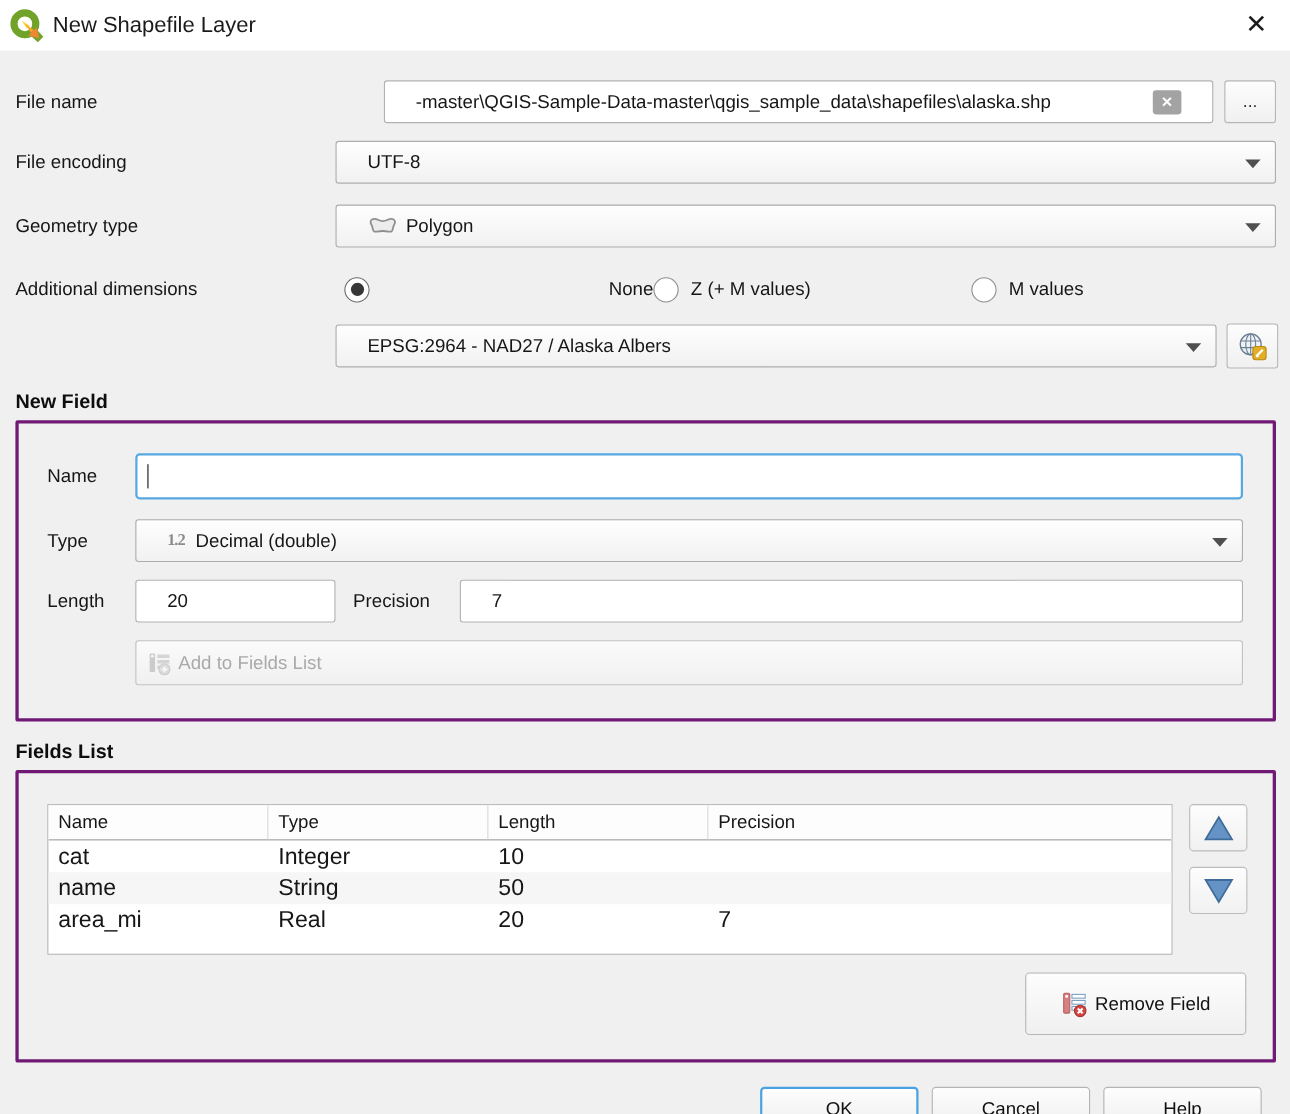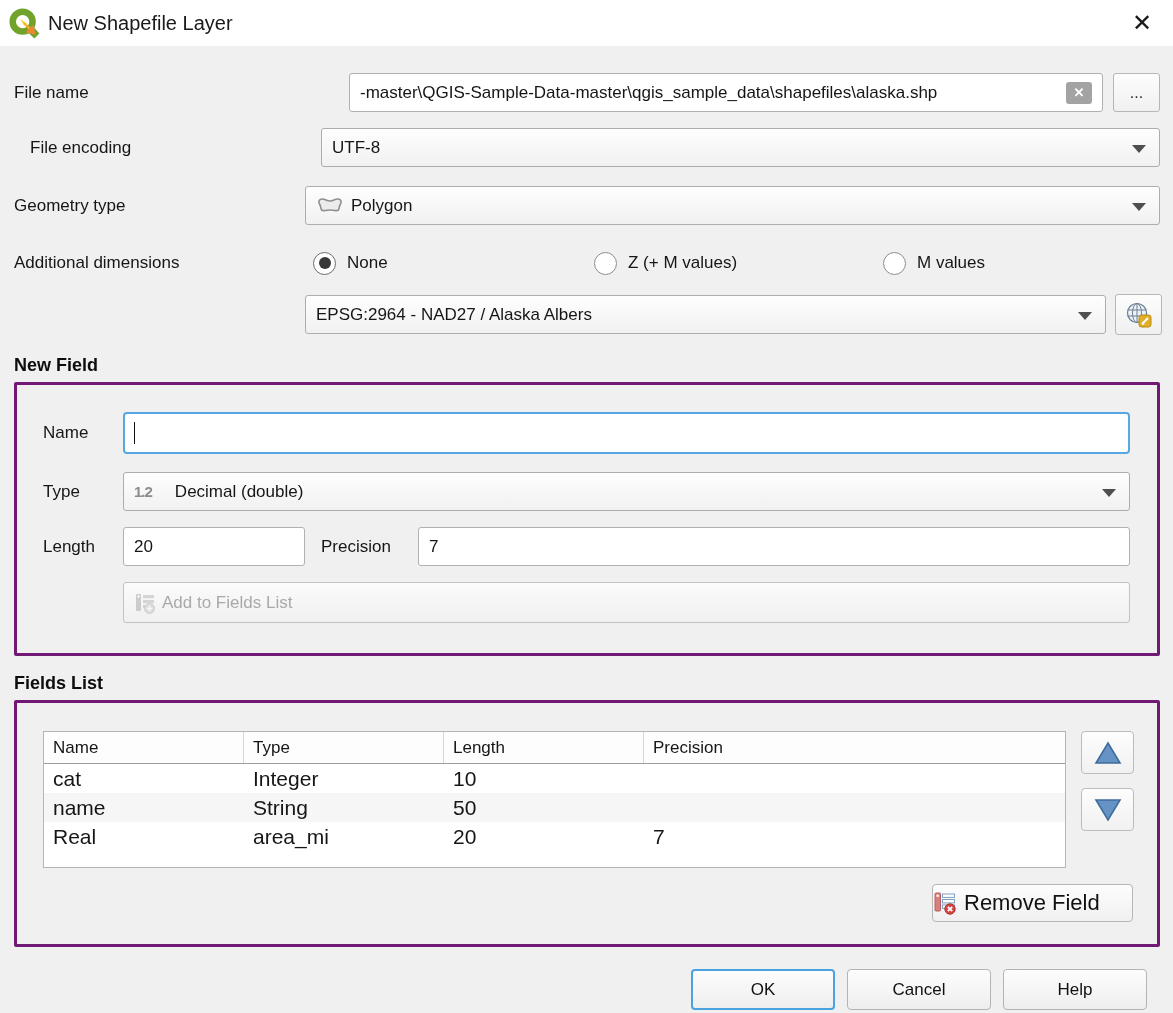--- a/index.html
+++ b/index.html
@@ -21,29 +21,29 @@
     margin-left: auto; font-size: 24px; color: #1a1a1a; line-height: 1;
     width: 34px; height: 34px; display: flex; align-items: center; justify-content: center;
     cursor: default; font-weight: 300;
   }
   
   .content { padding: 27px 13px 0 14px; }
   .form-row { display: flex; align-items: center; }
   .form-label { width: 291px; flex: 0 0 auto; }
   .ctrl-area { flex: 1; display: flex; align-items: center; }
   .r-filename { margin-bottom: 16px; gap: 44px; }
-  .r-encoding { margin-bottom: 19px; margin-left: 16px; }
+  .r-encoding { margin-bottom: 19px; }
   .r-geometry { margin-bottom: 23px; }
   .r-dims     { margin-bottom: 16px; height: 30px; }
   .r-crs      { margin-bottom: 20px; }
 
   .tbox, .combo {
     height: 39px; border: 1px solid #b1b1b1; border-radius: 3px;
     background: #ffffff; display: flex; align-items: center;
-    padding: 0 10px; font-size: 17px; width: 100%;
+    padding: 0 28px; font-size: 17px; width: 100%;
   }
   .combo {
     background: linear-gradient(#fefefe, #f1f1f1);
     border-color: #adadad; position: relative; padding-right: 34px;
   }
   .combo .dd-arrow {
     position: absolute; right: 13px; top: 16px; width: 0; height: 0;
     border-left: 7px solid transparent; border-right: 7px solid transparent;
     border-top: 8px solid #4f4f4f;
   }
@@ -59,21 +59,21 @@
   }
   .browse-btn {
     width: 47px; height: 39px; margin-left: 10px; flex: 0 0 auto;
     border: 1px solid #b6b6b6; border-radius: 3px;
     background: linear-gradient(#fdfdfd, #f0f0f0);
     display: flex; align-items: center; justify-content: center;
     font-size: 16px; color: #2b2b2b;
   }
   
   .radio-item { display: flex; align-items: center; width: 289px; flex: 0 0 auto; }
-  .radio-item:first-child { padding-left: 8px; }
+  .radio-item:first-child { padding-left: 8px; justify-content: space-between; }
   .radio {
     width: 23px; height: 23px; border-radius: 50%; background: #ffffff;
     border: 1px solid #8d8d8d; display: flex; align-items: center; justify-content: center;
     flex: 0 0 auto;
   }
   .radio .dot { display: none; width: 12px; height: 12px; border-radius: 50%; background: #373737; }
   .radio.checked { border-color: #6c6c6c; }
   .radio.checked .dot { display: block; }
   .radio-label { margin-left: 11px; }
   
@@ -93,22 +93,22 @@
   .nf-label { width: 80px; flex: 0 0 auto; }
   .name-input {
     border: 2px solid #56a8e2; border-radius: 4px; height: 42px;
     background: #fff; display: flex; align-items: center; padding: 0 9px; flex: 1;
   }
   .caret { width: 1px; height: 22px; background: #111; }
   .nf-name { margin-bottom: 18px; }
   .nf-type { margin-bottom: 16px; }
   .nf-len  { margin-bottom: 16px; }
   .type-icon {
-    color: #8c8c8c; font-weight: bold; font-family: Liberation Sans, sans-serif;
-    font-size: 15px; letter-spacing: -1px; margin-right: 23px;
+    color: #8c8c8c; font-weight: bold; font-family: Liberation Serif, serif;
+    font-size: 15px; letter-spacing: -1px; margin-right: 10px;
   }
   .len-input { width: 182px; flex: 0 0 auto; }
   .prec-label { margin-left: 16px; width: 97px; flex: 0 0 auto; }
   .prec-input { flex: 1; }
   .add-btn {
     margin-left: 80px; height: 41px; flex: 1;
     border: 1px solid #c2c2c2; border-radius: 3px;
     background: linear-gradient(#fbfbfb, #f0f0f0);
     display: flex; align-items: center; padding: 0 10px;
     color: #a9a9a9; font-size: 17px;
@@ -131,23 +131,23 @@
   .c1 { width: 200px; } .c2 { width: 200px; } .c3 { width: 200px; } .c4 { flex: 1; }
   .arrow-col { display: flex; flex-direction: column; margin-left: 15px; }
   .mv-btn {
     width: 53px; height: 43px; border: 1px solid #bcbcbc; border-radius: 4px;
     background: linear-gradient(#fdfdfd, #f1f1f1);
     display: flex; align-items: center; justify-content: center;
   }
   .mv-down { margin-top: 14px; }
   .remove-row { display: flex; justify-content: flex-end; margin-top: 16px; padding-right: 10px; }
   .remove-btn {
-    height: 38px; width: 201px; border: 1px solid #b6b6b6; border-radius: 4px;
+    height: 57px; width: 201px; border: 1px solid #b6b6b6; border-radius: 4px;
     background: linear-gradient(#fdfdfd, #f0f0f0);
-    display: flex; align-items: center; font-size: 22px; color:#111;
+    display: flex; align-items: center; justify-content: center; font-size: 17px; color:#111;
   }
   .remove-btn .btn-icon { margin-right: 7px; }
   
   .footer { display: flex; justify-content: flex-end; gap: 12px; padding-right: 13px; }
   .f-btn {
     width: 144px; height: 41px; border: 1px solid #b4b4b4; border-radius: 4px;
     background: linear-gradient(#fdfdfd, #eeeeee);
     display: flex; align-items: center; justify-content: center; font-size: 17px; color:#111;
   }
   .f-btn.default { border: 2px solid #4aa2e2; }
@@ -305,22 +305,22 @@
             <span class="ft-cell c3">10</span>
             <span class="ft-cell c4"></span>
           </div>
           <div class="ft-row alt">
             <span class="ft-cell c1">name</span>
             <span class="ft-cell c2">String</span>
             <span class="ft-cell c3">50</span>
             <span class="ft-cell c4"></span>
           </div>
           <div class="ft-row">
+            <span class="ft-cell c1">area_mi</span>
             <span class="ft-cell c2">Real</span>
-            <span class="ft-cell c1">area_mi</span>
             <span class="ft-cell c3">20</span>
             <span class="ft-cell c4">7</span>
           </div>
         </div>
         <div class="arrow-col">
           <div class="mv-btn">
             <svg width="30" height="26" viewBox="0 0 30 26">
               <polygon points="15,3 27,23 3,23" fill="#6593c6" stroke="#3f6c9b" stroke-width="1.6"></polygon>
             </svg>
           </div>

